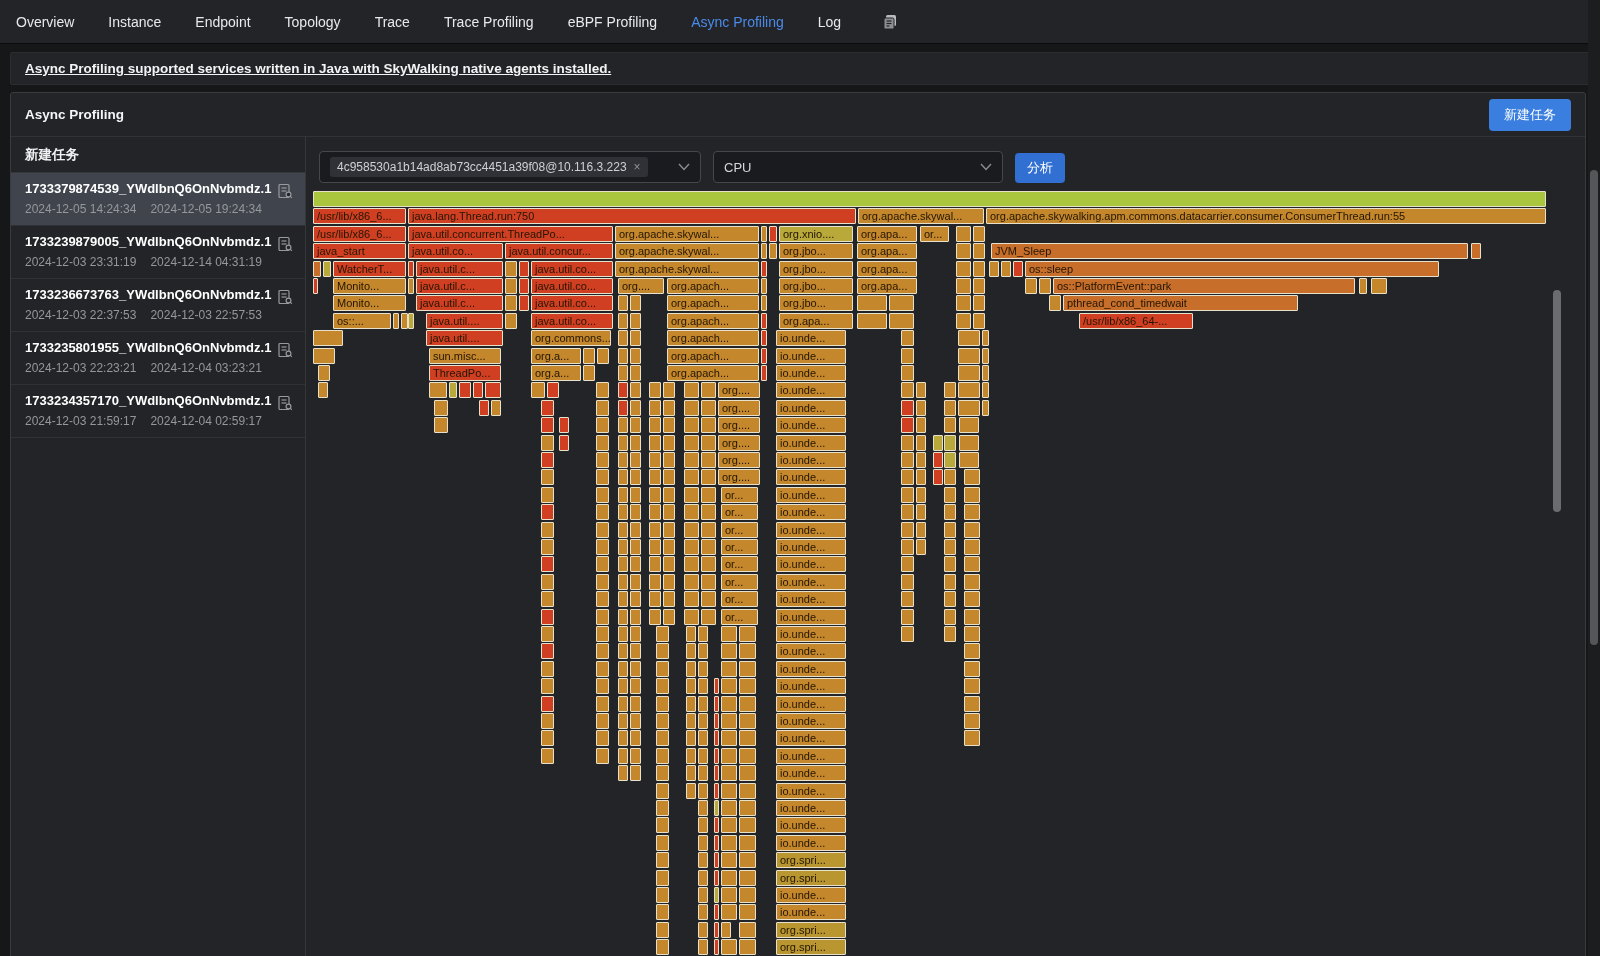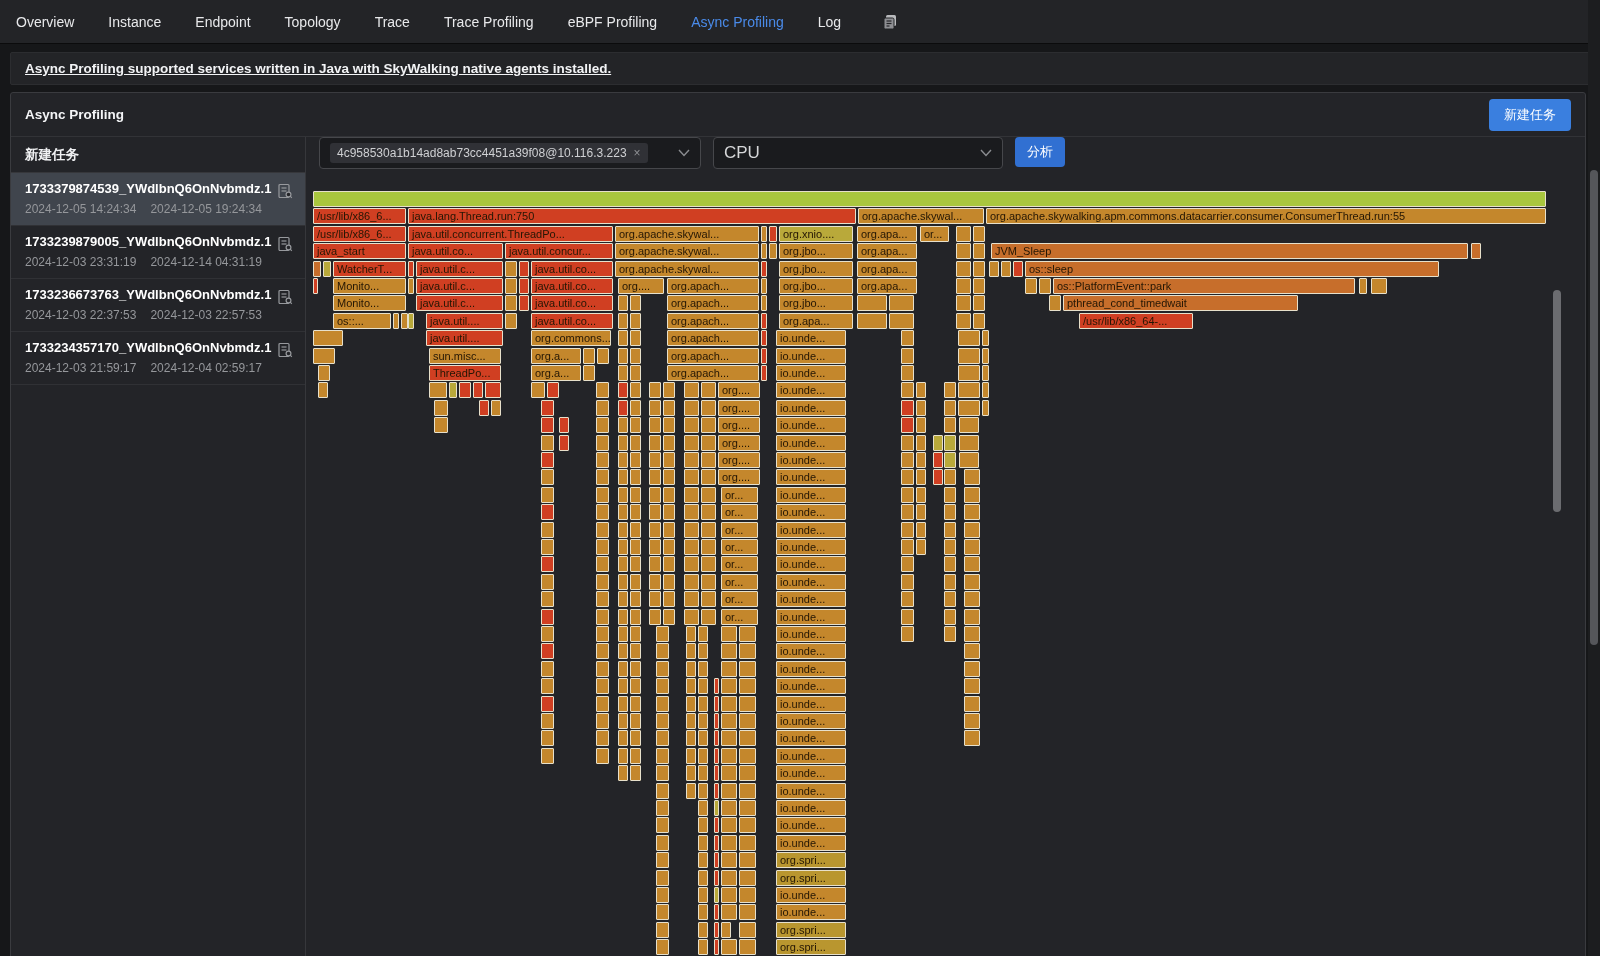--- a/index.html
+++ b/index.html
@@ -35,21 +35,21 @@
   .task-col-header { font-size:13.5px; font-weight:bold; color:#f0f1f3; padding:9px 14px 8px 14px;
     border-bottom:1px solid #36373b; }
   .task-item { padding:8px 10px 9px 14px; border-bottom:1px solid #303135; position:relative; cursor:pointer; }
   .task-item.selected { background:#40454d; }
   .task-id { font-size:13px; font-weight:bold; color:#ffffff; margin-bottom:6px; }
   .task-times { font-size:12px; color:#95979b; display:flex; gap:14px; }
   .task-icon { position:absolute; right:12px; top:10px; width:16px; height:16px; cursor:pointer; }
 
   
   .controls { position:absolute; left:308px; top:44px; height:46px; display:flex;
-    align-items:flex-start; gap:12px; }
+    align-items:flex-end; gap:12px; }
   .select-box { height:32px; background:#1a1b1e; border:1px solid #46474b; border-radius:4px;
     display:flex; align-items:center; padding:0 10px; cursor:pointer; }
   .select-instance { width:382px; }
   .select-type { width:290px; }
   .tag-chip { background:#303136; border-radius:3px; color:#cfd0d3; font-size:12px;
     padding:3px 7px; display:flex; align-items:center; gap:7px; max-width:330px; white-space:nowrap; }
   .tag-close { color:#8e9094; font-size:12px; cursor:pointer; }
   .chevron { margin-left:auto; color:#8a8c90; font-size:12px; }
   .btn-analyze { background:#3170d2; height:30px; padding:0 12px; }
 
@@ -150,20 +150,36 @@
             <svg width="16" height="16" viewBox="0 0 16 16">
               <rect x="2" y="1.5" width="10" height="13" rx="1" fill="none" stroke="#97999d" stroke-width="1.2"></rect>
               <line x1="4.5" y1="5" x2="9.5" y2="5" stroke="#97999d" stroke-width="1.2"></line>
               <line x1="4.5" y1="8" x2="9.5" y2="8" stroke="#97999d" stroke-width="1.2"></line>
               <circle cx="11.5" cy="11.5" r="2.4" fill="#232428" stroke="#97999d" stroke-width="1.2"></circle>
               <line x1="13.2" y1="13.2" x2="14.8" y2="14.8" stroke="#97999d" stroke-width="1.2"></line>
             </svg>
           </span>
         </div>
         <div class="task-item">
+          <div class="task-id">1733235801955_YWdlbnQ6OnNvbmdz.1</div>
+          <div class="task-times">
+            <span>2024-12-03 22:23:21</span>
+            <span>2024-12-04 03:23:21</span>
+          </div>
+          <span class="task-icon">
+            <svg width="16" height="16" viewBox="0 0 16 16">
+              <rect x="2" y="1.5" width="10" height="13" rx="1" fill="none" stroke="#97999d" stroke-width="1.2"></rect>
+              <line x1="4.5" y1="5" x2="9.5" y2="5" stroke="#97999d" stroke-width="1.2"></line>
+              <line x1="4.5" y1="8" x2="9.5" y2="8" stroke="#97999d" stroke-width="1.2"></line>
+              <circle cx="11.5" cy="11.5" r="2.4" fill="#232428" stroke="#97999d" stroke-width="1.2"></circle>
+              <line x1="13.2" y1="13.2" x2="14.8" y2="14.8" stroke="#97999d" stroke-width="1.2"></line>
+            </svg>
+          </span>
+        </div>
+        <div class="task-item">
           <div class="task-id">1733234357170_YWdlbnQ6OnNvbmdz.1</div>
           <div class="task-times">
             <span>2024-12-03 21:59:17</span>
             <span>2024-12-04 02:59:17</span>
           </div>
           <span class="task-icon">
             <svg width="16" height="16" viewBox="0 0 16 16">
               <rect x="2" y="1.5" width="10" height="13" rx="1" fill="none" stroke="#97999d" stroke-width="1.2"></rect>
               <line x1="4.5" y1="5" x2="9.5" y2="5" stroke="#97999d" stroke-width="1.2"></line>
               <line x1="4.5" y1="8" x2="9.5" y2="8" stroke="#97999d" stroke-width="1.2"></line>
@@ -181,21 +197,21 @@
         <span>4c958530a1b14ad8ab73cc4451a39f08@10.116.3.223</span>
         <span class="tag-close">×</span>
       </span>
       <span class="chevron">
         <svg width="12" height="8" viewBox="0 0 12 8">
             <polyline points="1,1 6,6.5 11,1" fill="none" stroke="#8a8c90" stroke-width="1.4"></polyline>
           </svg>
       </span>
     </div>
     <div class="select-box select-type">
-      <span style="font-size:17px;color:#d6d7d9;">CPU</span>
+      <span style="font-size:13px;color:#d6d7d9;">CPU</span>
       <span class="chevron">
         <svg width="12" height="8" viewBox="0 0 12 8">
             <polyline points="1,1 6,6.5 11,1" fill="none" stroke="#8a8c90" stroke-width="1.4"></polyline>
           </svg>
       </span>
     </div>
     <button class="btn-blue btn-analyze">分析</button>
   </div>
 
   <div class="flame-wrap" id="flame">

